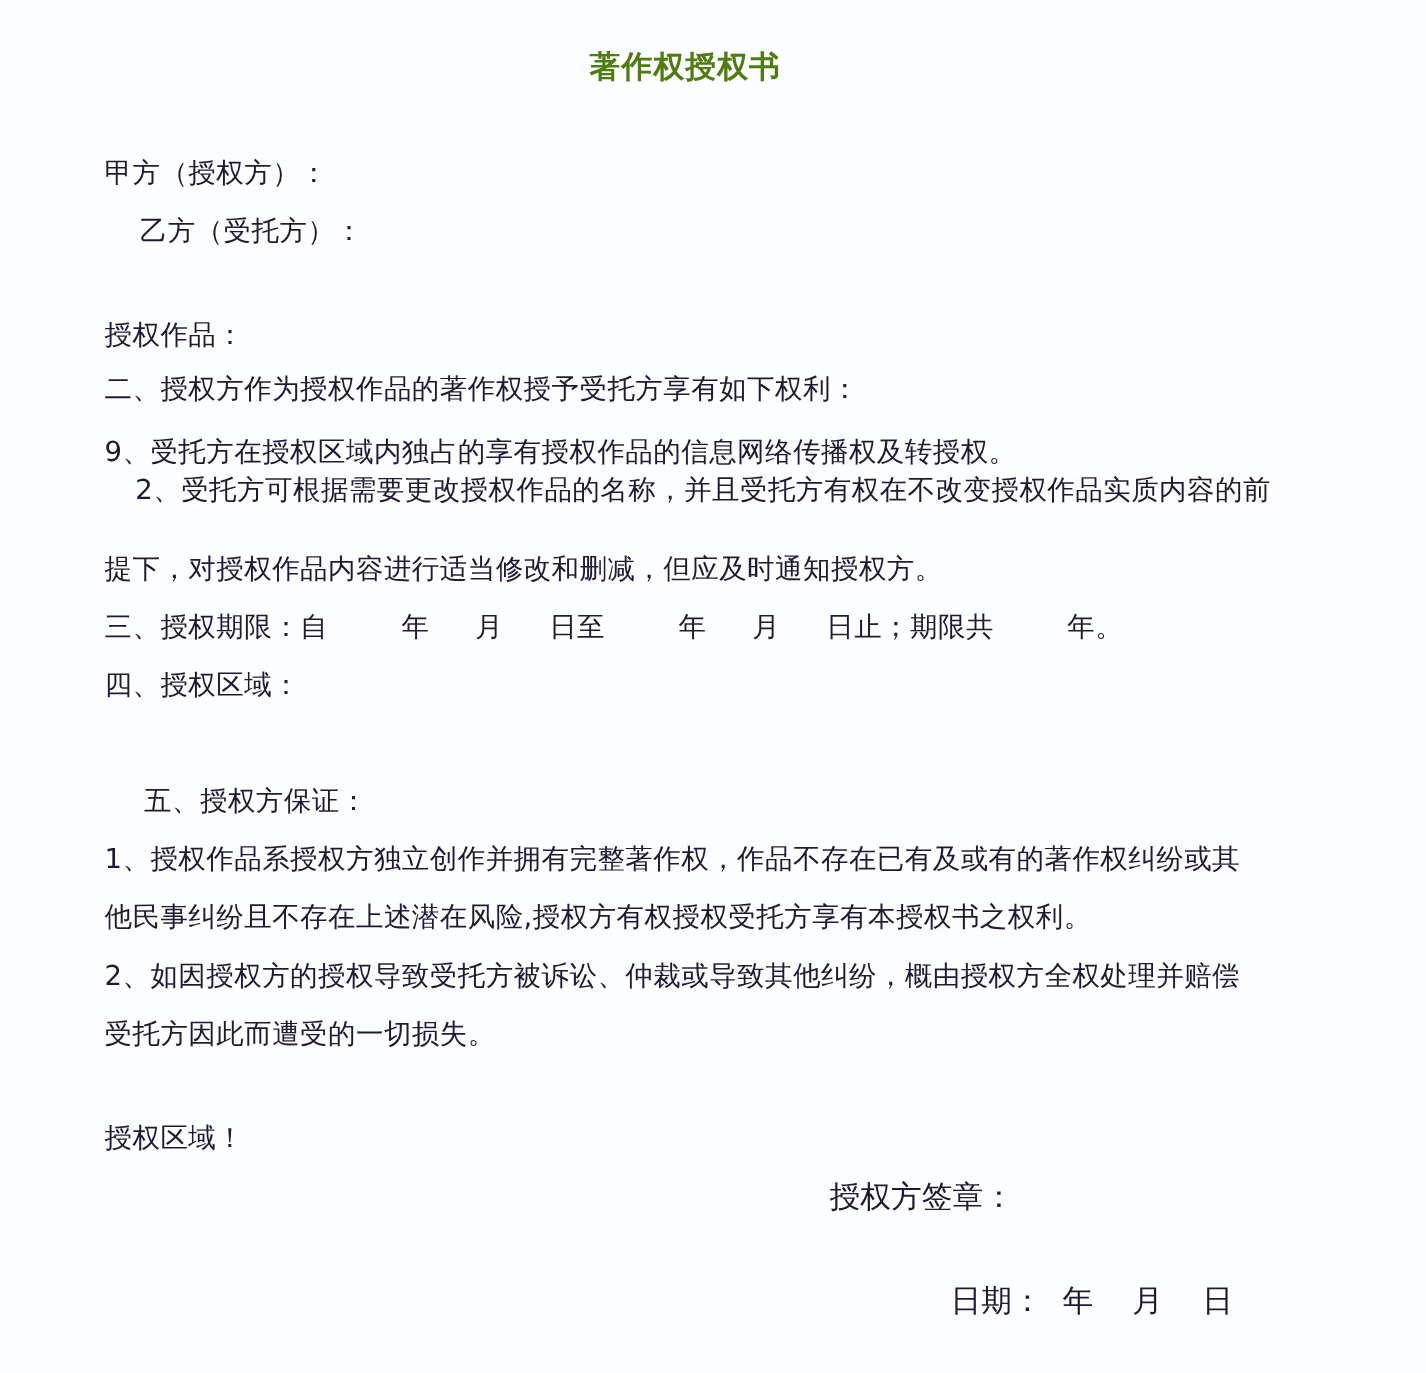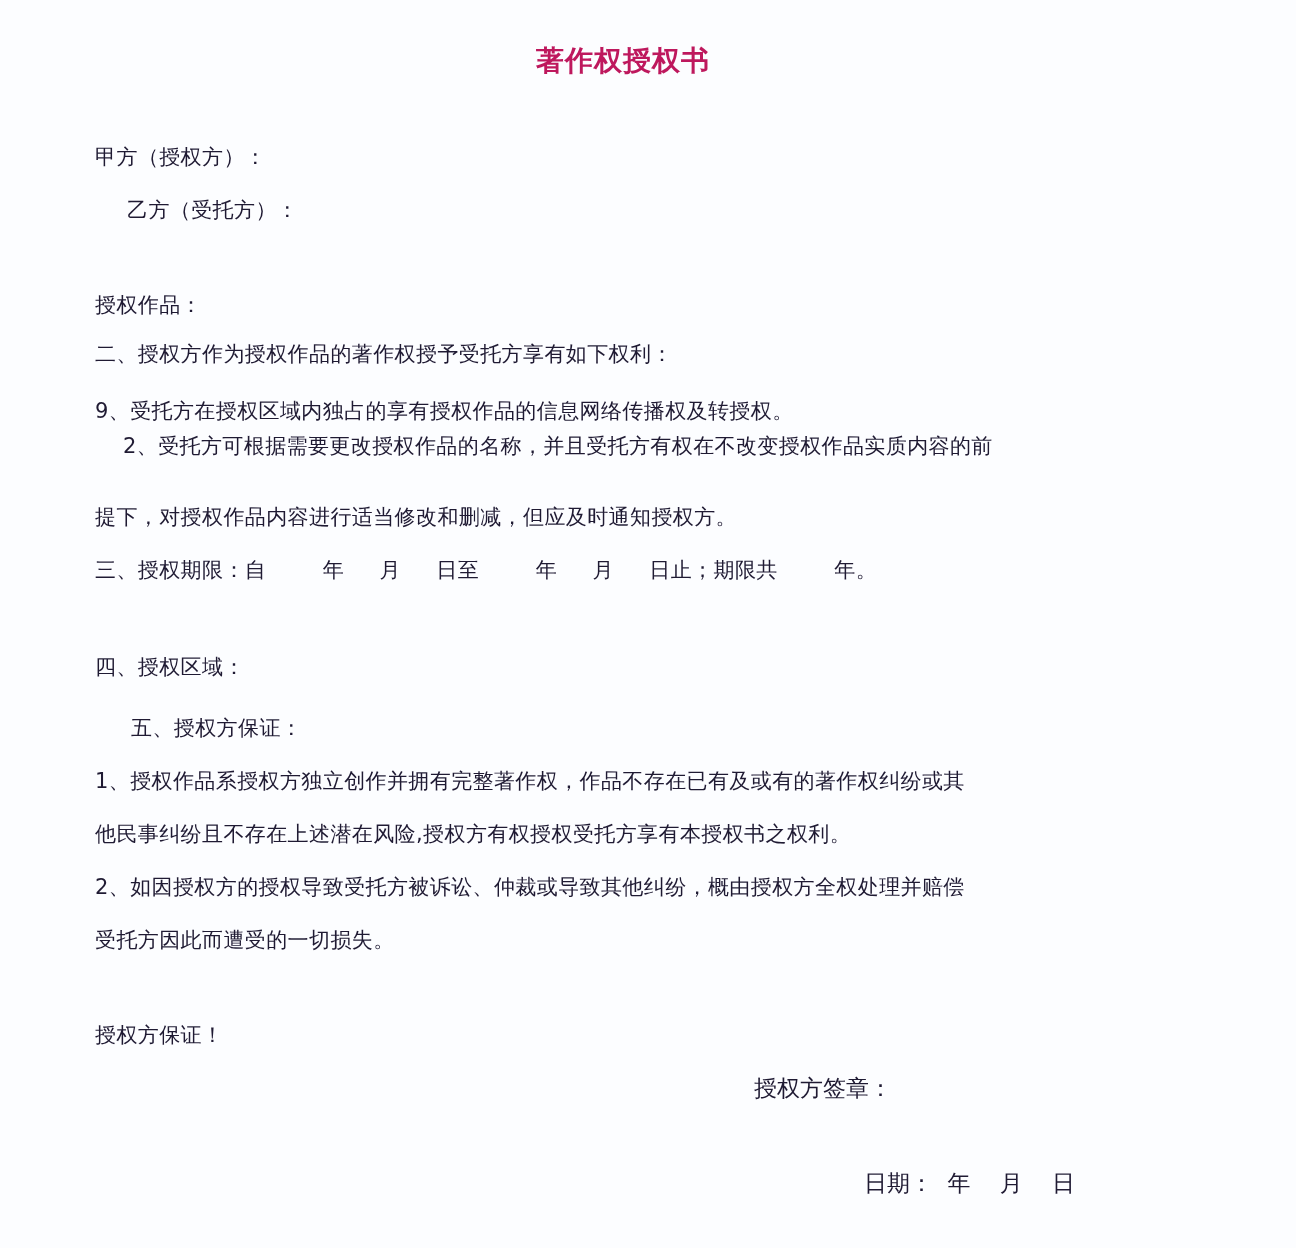--- a/index.html
+++ b/index.html
@@ -20,33 +20,33 @@
     }
     .title {
       position: absolute;
       top: 42px;
       left: 0;
       width: 1246px;
       text-align: center;
       font-size: 28px;
       font-weight: bold;
       letter-spacing: 1px;
-      color: #be185d;
+      color: #4d7c0f;
     }
     .line {
       position: absolute;
       left: 95px;
-      font-size: 21px;
+      font-size: 25px;
       line-height: 30px;
       white-space: pre;
       letter-spacing: 0.4px;
     }
     .sig {
       position: absolute;
-      font-size: 23px;
+      font-size: 28px;
       line-height: 30px;
       white-space: pre;
     }
   </style>
 </head>
 <body>
 
 <div class="page">
   <div class="title">著作权授权书</div>
 
@@ -54,25 +54,25 @@
   <div class="line" style="top:195px;margin-left:32px;">乙方（受托方）：</div>
 
   <div class="line" style="top:290px;">授权作品：</div>
 
   <div class="line" style="top:339px;">二、授权方作为授权作品的著作权授予受托方享有如下权利：</div>
   <div class="line" style="top:396px;">9、受托方在授权区域内独占的享有授权作品的信息网络传播权及转授权。</div>
   <div class="line" style="top:431px;margin-left:28px;">2、受托方可根据需要更改授权作品的名称，并且受托方有权在不改变授权作品实质内容的前</div>
   <div class="line" style="top:502px;">提下，对授权作品内容进行适当修改和删减，但应及时通知授权方。</div>
 
   <div class="line" style="top:555px;">三、授权期限：自        年     月     日至        年     月     日止；期限共        年。</div>
-  <div class="line" style="top:608px;margin-top:44px;">四、授权区域：</div>
+  <div class="line" style="top:608px;">四、授权区域：</div>
 
   <div class="line" style="top:713px;margin-left:36px;">五、授权方保证：</div>
   <div class="line" style="top:766px;">1、授权作品系授权方独立创作并拥有完整著作权，作品不存在已有及或有的著作权纠纷或其</div>
   <div class="line" style="top:819px;">他民事纠纷且不存在上述潜在风险,授权方有权授权受托方享有本授权书之权利。</div>
   <div class="line" style="top:872px;">2、如因授权方的授权导致受托方被诉讼、仲裁或导致其他纠纷，概由授权方全权处理并赔偿</div>
   <div class="line" style="top:925px;">受托方因此而遭受的一切损失。</div>
 
-  <div class="line" style="top:1020px;">授权方保证！</div>
+  <div class="line" style="top:1020px;">授权区域！</div>
 
   <div class="sig" style="top:1073px; left:754px;">授权方签章：</div>
   <div class="sig" style="top:1168px; left:864px;">日期：  年    月    日</div>
 </div>
 
 </body></html>

